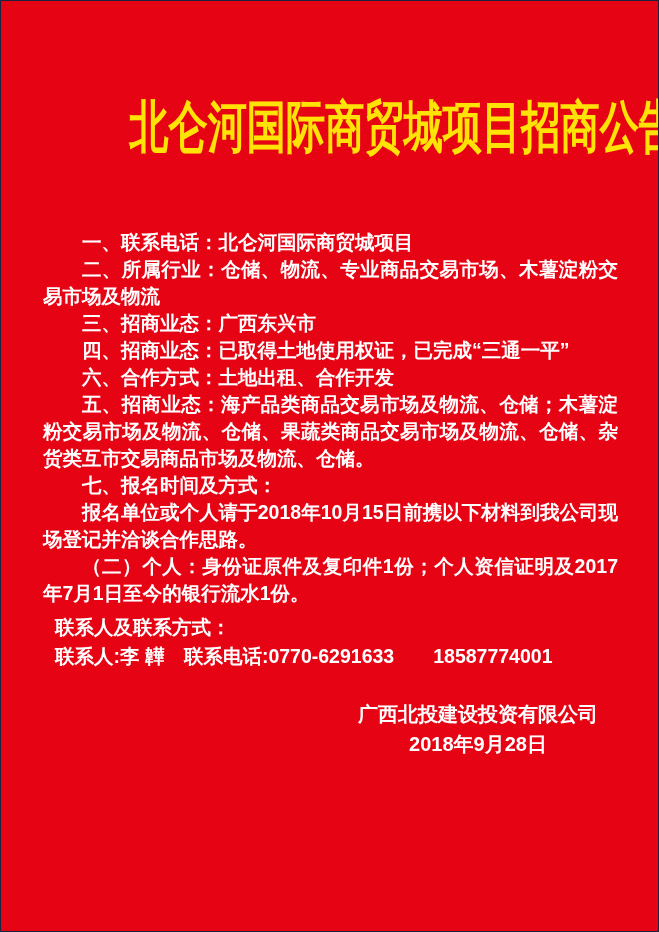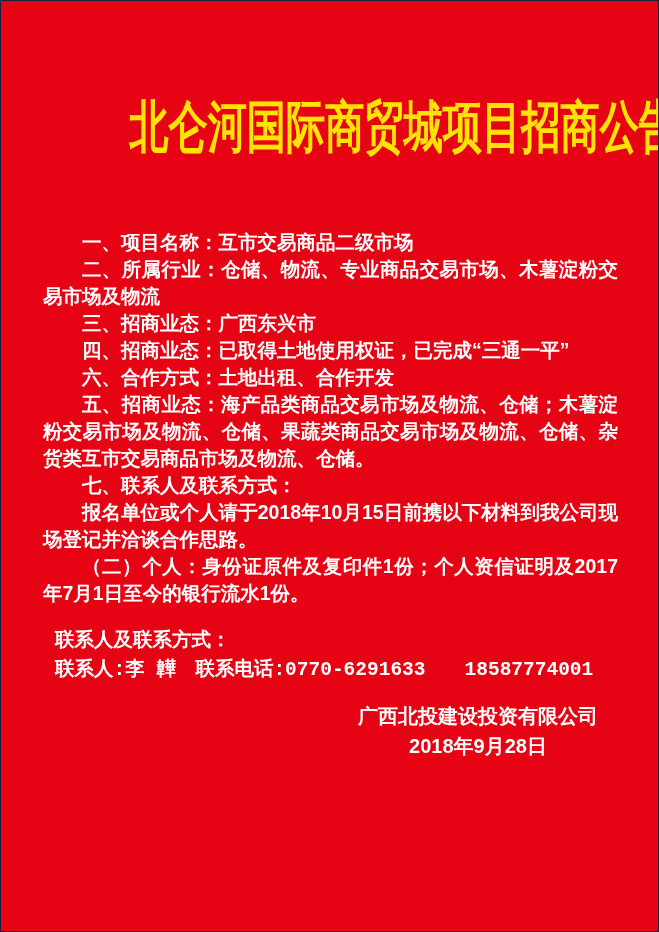--- a/index.html
+++ b/index.html
@@ -31,58 +31,58 @@
   .body-block p {
     margin: 0;
     color: var(--text, #ffffff);
     font-size: 19.5px;
     font-weight: bold;
     line-height: 27px;
     text-align: justify;
     text-indent: 2em;
     letter-spacing: 0;
   }
-  .contact-block { margin-top: 20px; padding-left: 12px; font-family: Liberation Mono, monospace; }
+  .contact-block { margin-top: 6px; padding-left: 12px; }
   .contact-block p {
     margin: 0;
     color: var(--text, #ffffff);
     font-size: 19.5px;
     font-weight: bold;
     line-height: 29px;
     white-space: pre-wrap;
   }
   .signature-block {
-    margin-top: 16px;
+    margin-top: 28px;
     margin-right: 20px;
     float: right;
     text-align: center;
   }
   .signature-block p {
     margin: 0;
     color: var(--text, #ffffff);
     font-size: 20px;
     font-weight: bold;
     line-height: 30px;
   }
 </style>
 </head>
 <body>
 
 <div class="poster">
 
   <h1 class="title">北仑河国际商贸城项目招商公告</h1>
 
   <div class="body-block">
-    <p>一、项目名称：互市交易商品二级市场</p>
+    <p>一、联系电话：北仑河国际商贸城项目</p>
     <p>二、所属行业：仓储、物流、专业商品交易市场、木薯淀粉交易市场及物流</p>
     <p>三、招商业态：广西东兴市</p>
     <p>四、招商业态：已取得土地使用权证，已完成“三通一平”</p>
     <p>六、合作方式：土地出租、合作开发</p>
     <p>五、招商业态：海产品类商品交易市场及物流、仓储；木薯淀粉交易市场及物流、仓储、果蔬类商品交易市场及物流、仓储、杂货类互市交易商品市场及物流、仓储。</p>
-    <p>七、联系人及联系方式：</p>
+    <p>七、报名时间及方式：</p>
     <p>报名单位或个人请于2018年10月15日前携以下材料到我公司现场登记并洽谈合作思路。</p>
     <p>（二）个人：身份证原件及复印件1份；个人资信证明及2017年7月1日至今的银行流水1份。</p>
   </div>
 
   <div class="contact-block">
     <p>联系人及联系方式：</p>
     <p>联系人:李 韡　联系电话:0770-6291633　　18587774001</p>
   </div>
 
   <div class="signature-block">

